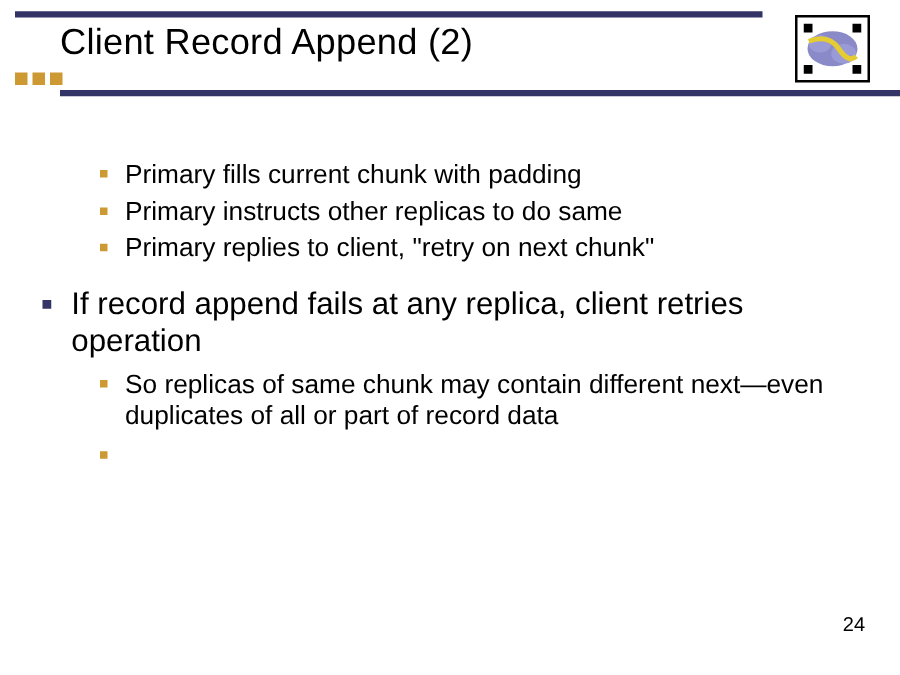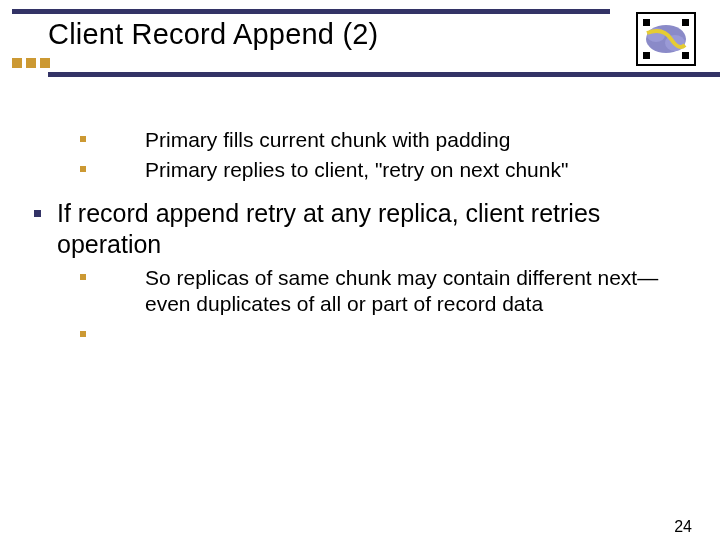--- a/index.html
+++ b/index.html
@@ -12,24 +12,24 @@
   .accent-squares { position: absolute; left: 12px; top: 58px; display: flex; gap: 4px; }
   .accent-squares span { width: 10px; height: 10px; background: #cc9933; display: inline-block; }
   .icon-box { position: absolute; right: 24px; top: 12px; width: 60px; height: 54px; border: 2px solid #000; background: #fff; display: flex; align-items: center; justify-content: center; }
   .content { margin-top: 76px; padding: 0 6px; }
   ul { list-style: none; }
   .lvl1 { display: flex; align-items: flex-start; margin-top: 16px; }
   .lvl1:first-child { margin-top: 0; }
   .lvl1 .bullet { flex: 0 0 auto; width: 7px; height: 7px; background: #333366; margin-top: 12px; margin-right: 16px; }
   .lvl1 .text { font-size: 25px; color: #000; line-height: 1.22; }
   .sub { margin: 6px 0 0 46px; }
-  .lvl2 { display: flex; align-items: flex-start; margin-top: 4px; gap: 45px; }
+  .lvl2 { display: flex; align-items: flex-start; margin-top: 4px; }
   .lvl2 .bullet { flex: 0 0 auto; width: 6px; height: 6px; background: #cc9933; margin-top: 9px; margin-right: 14px; }
   .lvl2 .text { font-size: 21px; color: #000; line-height: 1.22; }
-  .page-num { position: absolute; right: 28px; bottom: 4px; font-size: 16px; color: #000; }
+  .page-num { position: absolute; right: 28px; bottom: 30px; font-size: 16px; color: #000; }
 </style>
 </head>
 <body>
 
 <div class="slide">
 
   <div class="top-rule"></div>
 
   <div class="title-area">
     <div class="title-text">Client Record Append (2)</div>
@@ -59,27 +59,31 @@
   <div class="content">
     <ul>
 
       <ul class="sub">
         <li class="lvl2">
           <span class="bullet"></span>
           <span class="text">Primary fills current chunk with padding</span>
         </li>
         <li class="lvl2">
           <span class="bullet"></span>
+          <span class="text">Primary instructs other replicas to do same</span>
+        </li>
+        <li class="lvl2">
+          <span class="bullet"></span>
           <span class="text">Primary replies to client, "retry on next chunk"</span>
         </li>
       </ul>
 
       <li class="lvl1">
         <span class="bullet"></span>
-        <span class="text">If record append retry at any replica, client retries operation</span>
+        <span class="text">If record append fails at any replica, client retries operation</span>
       </li>
       <ul class="sub">
         <li class="lvl2">
           <span class="bullet"></span>
           <span class="text">So replicas of same chunk may contain different next—even duplicates of all or part of record data</span>
         </li>
       </ul>
 
       <ul class="sub">
         <li class="lvl2">

